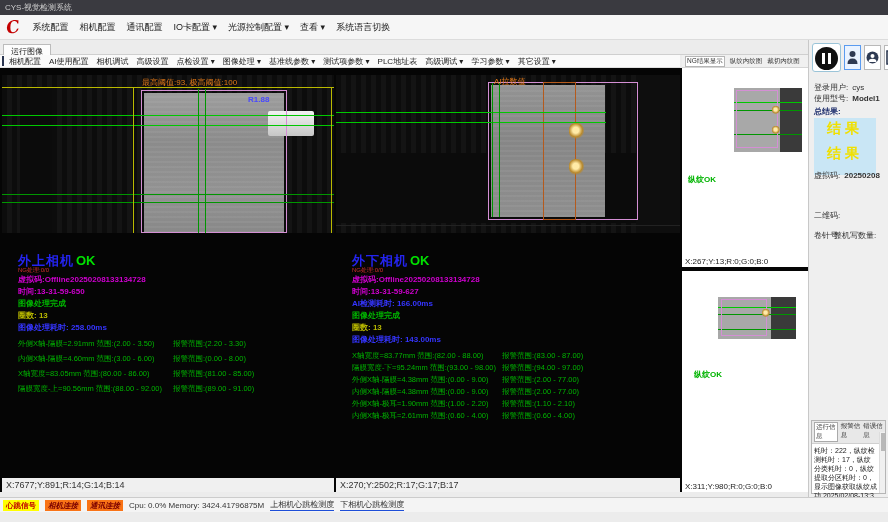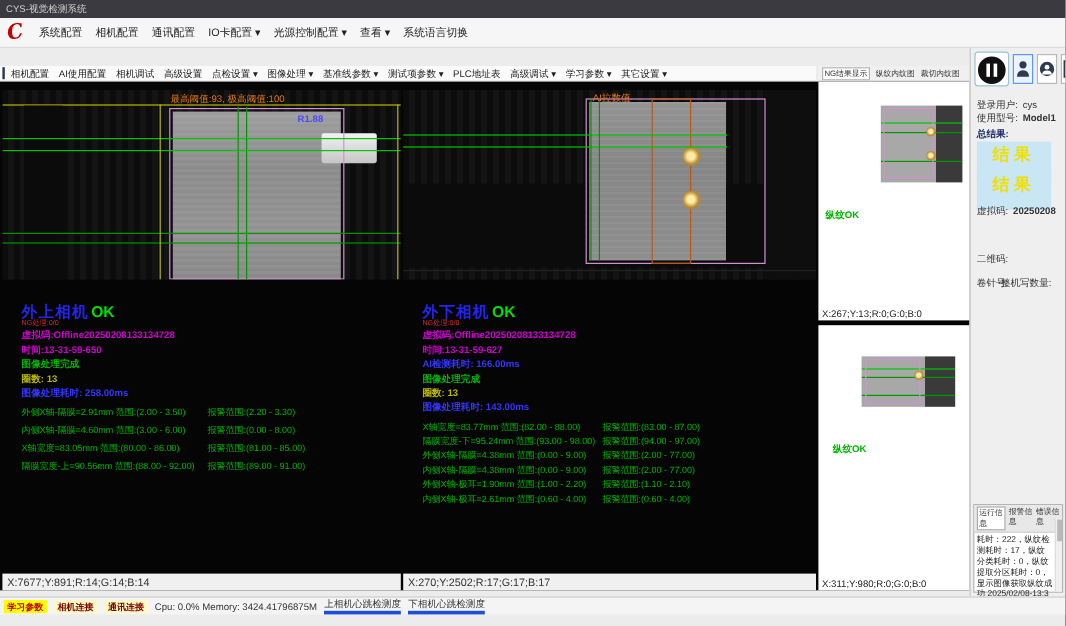--- a/index.html
+++ b/index.html
@@ -101,23 +101,23 @@
   .sb-info-tabs { display:flex; gap:3px; font-size:6.5px; background:#e8e8e8; padding:1px 2px; border-bottom:1px solid #d0d0d0; }
   .iftab.sel { background:#fff; border:1px solid #aaa; padding:0 1px; }
   .sb-log { font-size:7px; line-height:9px; padding:2px 8px 2px 2px; color:#222; height:60px; overflow:hidden; word-break:break-all; }
   .sb-scroll { position:absolute; right:0; top:11px; bottom:0; width:6px; background:#f0f0f0; border-left:1px solid #ddd; }
   .sb-thumb { position:absolute; top:1px; left:1px; width:4px; height:18px; background:#b8b8b8; }
 
   
   .statusbar { position:absolute; left:0; right:0; top:497px; height:15px; background:#f4f4f4; border-top:1px solid #cccccc; display:flex; align-items:center; gap:6px; padding-left:3px; }
   .badge { padding:0 3px; height:11px; line-height:11px; font-size:7.5px; font-weight:bold; }
   .badge.yellow { background:#ffff00; color:#c00000; }
-  .badge.red { background:#fef9c3; color:#7a0000; }
+  .badge.red { background:#f97316; color:#7a0000;font-style:italic; }
   .cpu-text { font-size:8px; color:#333; }
-  .sb-link { font-size:8px; color:#333; border-bottom:3px solid #1d4ed8; }
+  .sb-link { font-size:8px; color:#333; border-bottom:1px solid #1d4ed8; }
 </style>
 </head>
 <body>
 
 <div class="app">
 
   <div class="titlebar">
     <span>CYS-视觉检测系统</span>
   </div>
 
@@ -125,20 +125,23 @@
     <span class="logo">C</span>
     <span class="mi">系统配置</span>
     <span class="mi">相机配置</span>
     <span class="mi">通讯配置</span>
     <span class="mi">IO卡配置 ▾</span>
     <span class="mi">光源控制配置 ▾</span>
     <span class="mi">查看 ▾</span>
     <span class="mi">系统语言切换</span>
   </div>
 
+  <div class="tabstrip">
+    <span class="tab">运行图像</span>
+  </div>
 
   <div class="toolbar2">
     <span class="tb-accent"></span>
     <span class="mi2">相机配置</span>
     <span class="mi2">AI使用配置</span>
     <span class="mi2">相机调试</span>
     <span class="mi2">高级设置</span>
     <span class="mi2">点检设置 ▾</span>
     <span class="mi2">图像处理 ▾</span>
     <span class="mi2">基准线参数 ▾</span>
@@ -345,21 +348,21 @@
         <span class="iftab">错误信息</span>
       </div>
       <div class="sb-log">耗时：222，纵纹检测耗时：17，纵纹分类耗时：0，纵纹提取分区耗时：0，显示图像获取纵纹成功 2025/02/08-13:31:59:650—cys—外上相机—图像处理耗时：258.00ms</div>
       <div class="sb-scroll">
         <div class="sb-thumb"></div>
       </div>
     </div>
   </div>
 
   <div class="statusbar">
-    <span class="badge yellow">学习参数</span>
+    <span class="badge yellow">心跳信号</span>
     <span class="badge red">相机连接</span>
     <span class="badge red">通讯连接</span>
     <span class="cpu-text">Cpu: 0.0% Memory: 3424.41796875M</span>
     <span class="sb-link">上相机心跳检测度</span>
     <span class="sb-link">下相机心跳检测度</span>
   </div>
 
 </div>
 
 </body></html>

